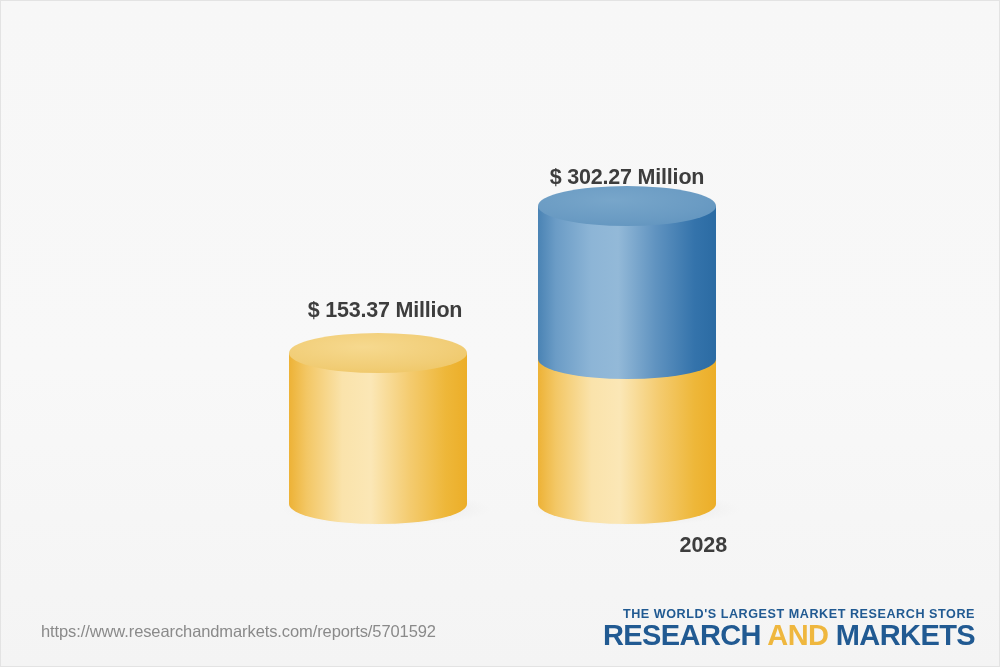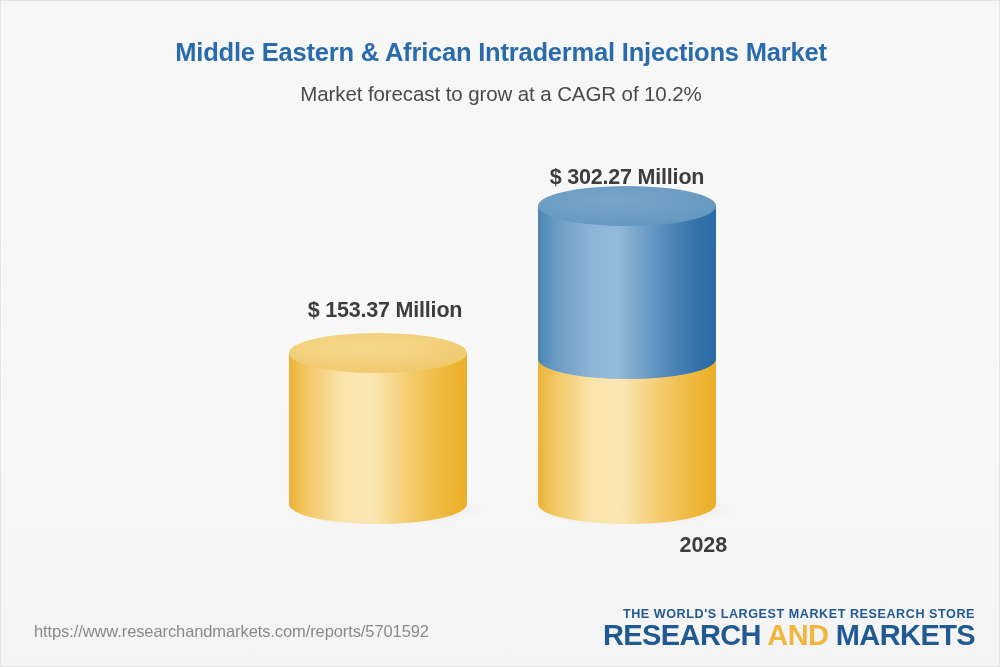--- a/index.html
+++ b/index.html
@@ -79,21 +79,21 @@
     text-align: center;
     white-space: nowrap;
     letter-spacing: -0.1px;
   }
   #category-label-0 { left: 277px; top: 532px; width: 200px; }
   #category-label-1 { left: 526px; top: 532px; width: 200px; text-align: right; }
 
   
   #footer-url {
     position: absolute;
-    left: 33px;
+    left: 40px;
     top: 621px;
     font-size: 16.5px;
     color: #8a8a8a;
     letter-spacing: -0.1px;
     white-space: nowrap;
   }
 
   #brand-logo {
     position: absolute;
     right: 24px;
@@ -116,24 +116,20 @@
     color: #215a92;
     letter-spacing: 0.55px;
     white-space: nowrap;
   }
 </style>
 </head>
 <body>
 
 <div id="chart-card">
 
-  <div id="header-block">
-    <div id="chart-title">Middle Eastern &amp; African Intradermal Injections Market</div>
-    <div id="chart-subtitle">Market forecast to grow at a CAGR of 10.2%</div>
-  </div>
 
   <svg id="plot-area" viewBox="0 0 1000 667" width="1000" height="667" xmlns="http://www.w3.org/2000/svg">
     <defs>
       <linearGradient id="yellowBody" x1="0" y1="0" x2="1" y2="0">
         <stop offset="0%" stop-color="#edb236"></stop>
         <stop offset="10%" stop-color="#f3c765"></stop>
         <stop offset="30%" stop-color="#fae3ab"></stop>
         <stop offset="46%" stop-color="#fbe7b6"></stop>
         <stop offset="68%" stop-color="#f4cb6f"></stop>
         <stop offset="88%" stop-color="#eeb739"></stop>

